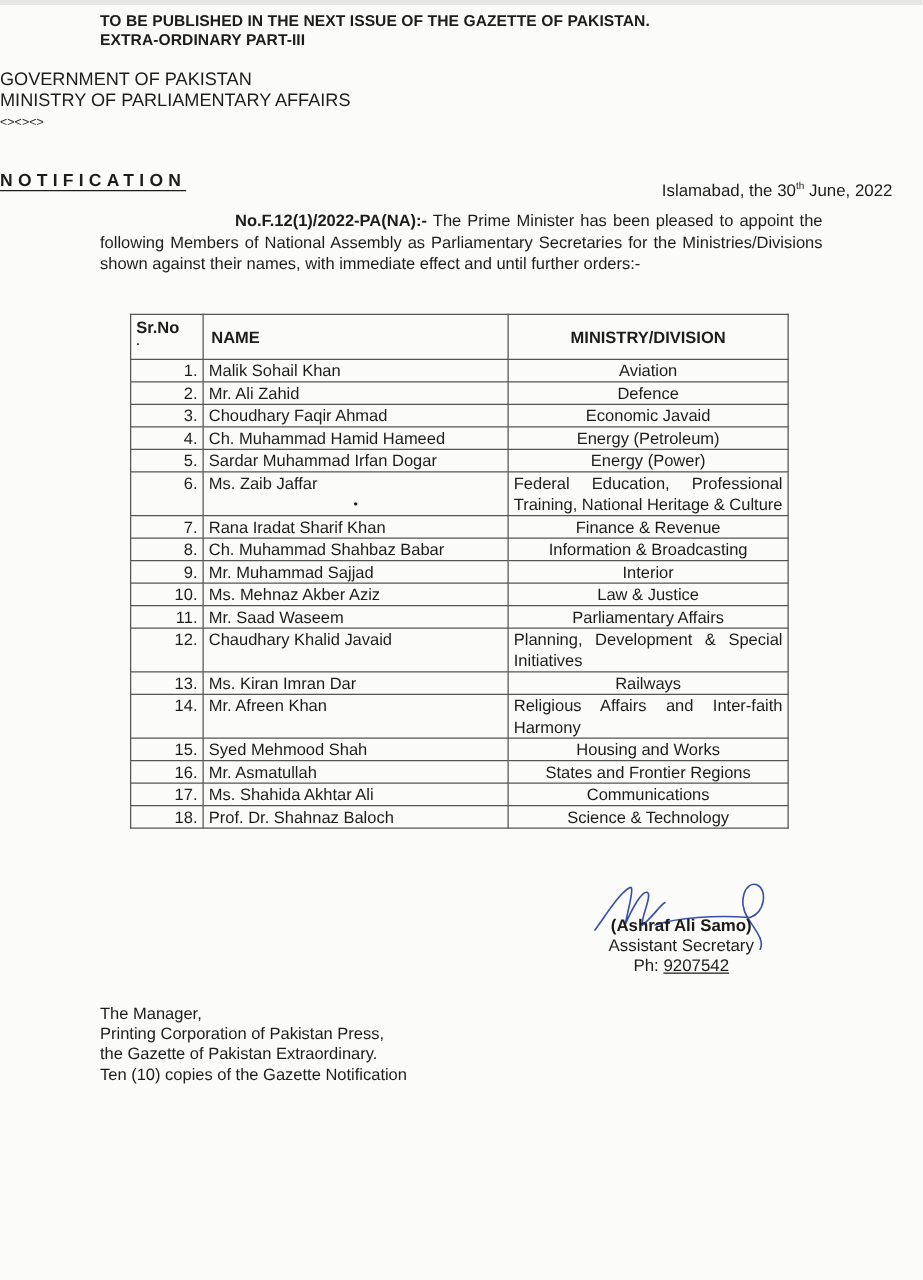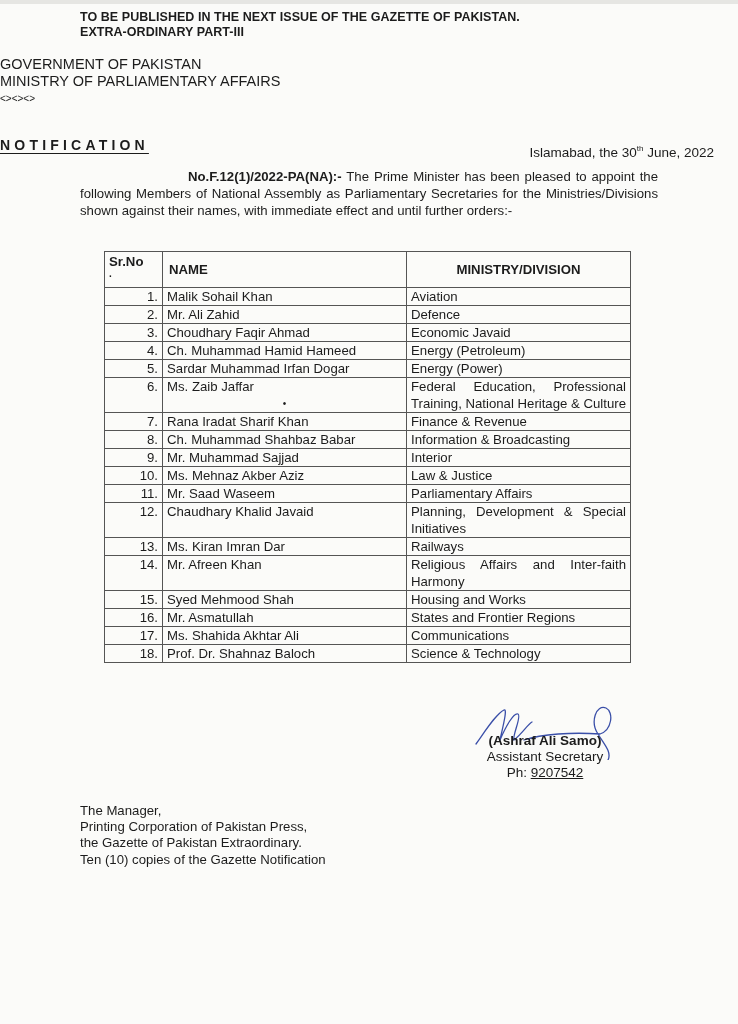--- a/index.html
+++ b/index.html
@@ -29,21 +29,21 @@
     position: absolute; left: 104px; top: 251px; width: 527px;
     border-collapse: collapse; font-size: 13.2px;
   }
   table.appt td, table.appt th { border: 1px solid #555; padding: 0 4px; line-height: 17px; vertical-align: top; }
   table.appt th { font-weight: bold; text-align: left; height: 34px; }
   table.appt th.c-sr { width: 49px; vertical-align: top; padding-top: 1px; }
   table.appt th.c-name { width: 233px; vertical-align: middle; padding-left: 6px; }
   table.appt th.c-min { text-align: center; vertical-align: middle; }
   td.sr { text-align: right; padding-right: 14px; }
   td.nm { padding-left: 6px; margin-left: 35px; }
-  td.mn { }
+  td.mn { text-align: center; }
   td.mn.just { text-align: justify; text-align-last: left; }
   .dot { display: block; text-align: center; font-size: 10px; line-height: 17px; }
   .sig-block { position: absolute; left: 470px; top: 733px; width: 150px; text-align: center; font-size: 13.5px; line-height: 16px; }
   .sig-name { font-weight: bold; }
   .sig-phone-num { text-decoration: underline; margin-top: 44px; }
   .signature { position: absolute; left: 462px; top: 700px; width: 160px; height: 60px; }
   .address { position: absolute; left: 80px; top: 803px; font-size: 13.2px; line-height: 16.2px; }
   .address .u { text-decoration: underline; }
 </style>
 </head>

